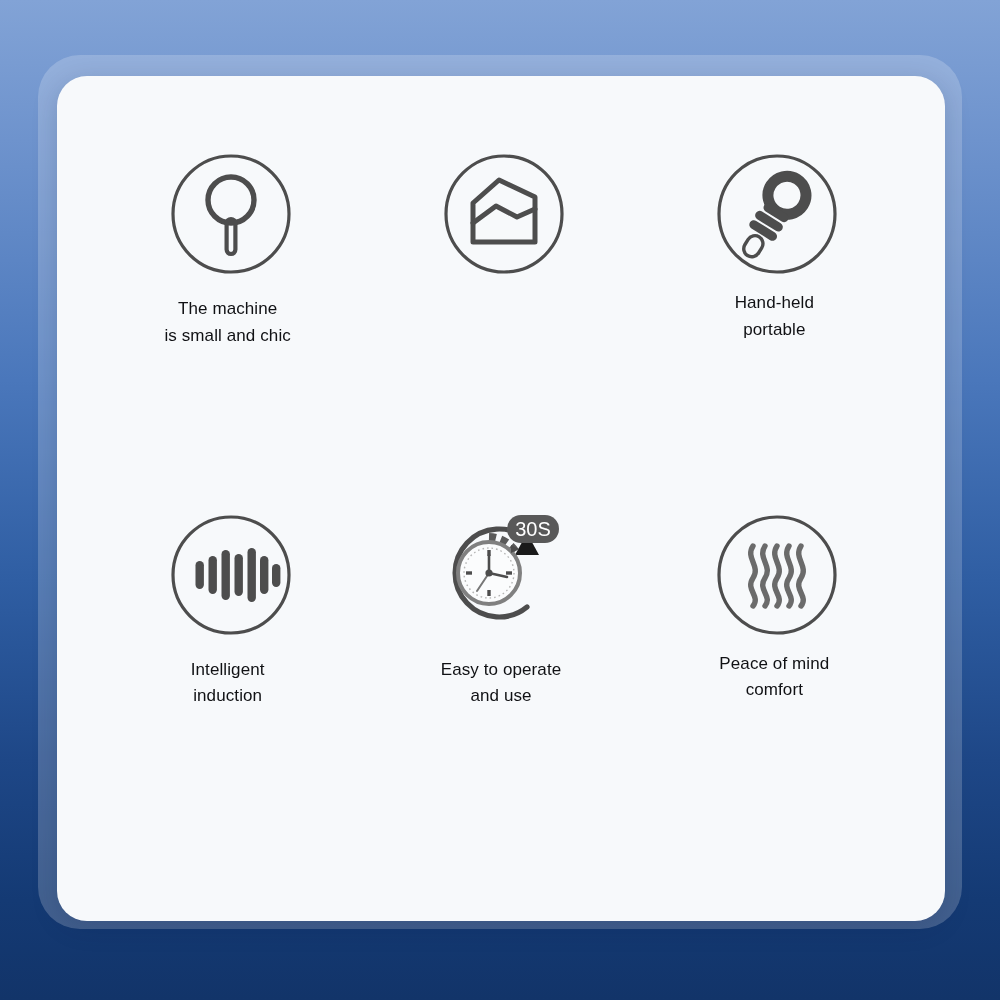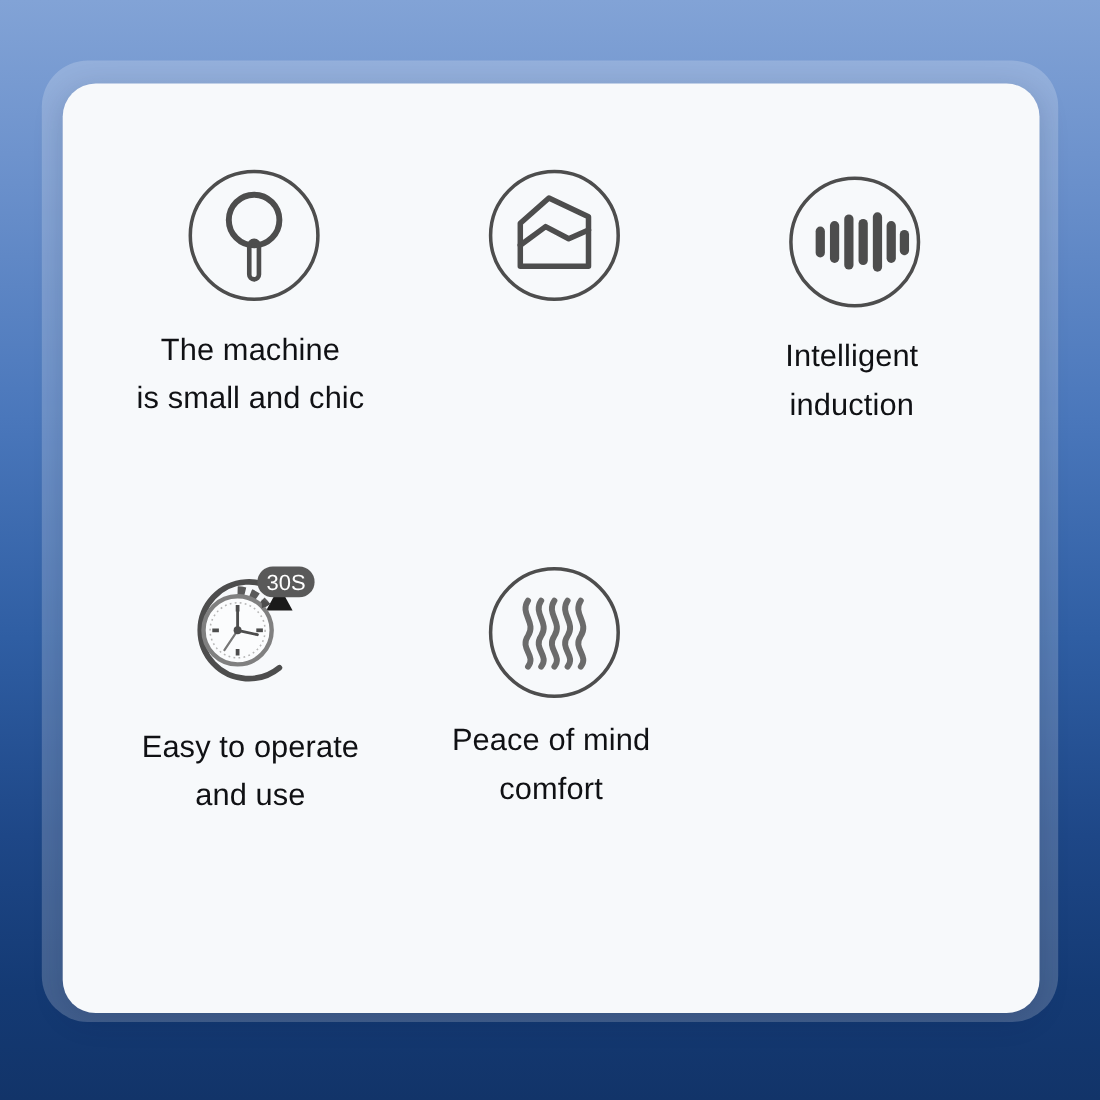--- a/index.html
+++ b/index.html
@@ -57,21 +57,21 @@
   .icon-wrap {
     width:128px; height:128px;
     display:flex; align-items:center; justify-content:flex-end;
   }
   .icon-wrap svg { display:block; overflow:visible; }
 
   .label {
     margin-top:18px;
     text-align:center;
     color:#101114;
-    font-size:28px;
+    font-size:17px;
     line-height:1.58;
     letter-spacing:0.1px;
     white-space:pre-line;
     font-weight:400;
   }
   .feature.shift-up .label { margin-top:12px; }
 </style>
 </head>
 <body>
 
@@ -95,20 +95,36 @@
     <div class="feature">
       <div class="icon-wrap">
         <svg width="122" height="122" viewBox="0 0 122 122" fill="none">
           <circle cx="61" cy="61" r="58" stroke="#4d4d4d" stroke-width="3.2"></circle>
           <path d="M30 50 L56 27 L92 44 L92 89 L30 89 Z" stroke="#4d4d4d" stroke-width="5" stroke-linejoin="round"></path>
           <path d="M30 70 L53 53 L74 64 L92 56" stroke="#4d4d4d" stroke-width="5" stroke-linejoin="round" stroke-linecap="round"></path>
         </svg>
       </div>
     </div>
 
+    <div class="feature shift-up">
+      <div class="icon-wrap">
+        <svg width="122" height="122" viewBox="0 0 122 122" fill="none">
+          <circle cx="61" cy="61" r="58" stroke="#4d4d4d" stroke-width="3.2"></circle>
+          <g transform="rotate(32 63 55)">
+            <circle cx="63" cy="40" r="19" stroke="#4d4d4d" stroke-width="11"></circle>
+            <rect x="49" y="56" width="28" height="9" rx="4.5" fill="#4d4d4d"></rect>
+            <rect x="46" y="67" width="31" height="9" rx="4.5" fill="#4d4d4d"></rect>
+            <rect x="46" y="78" width="31" height="9" rx="4.5" fill="#4d4d4d"></rect>
+            <rect x="53.5" y="90" width="16" height="22" rx="8" stroke="#4d4d4d" stroke-width="3.4"></rect>
+          </g>
+        </svg>
+      </div>
+      <div class="label">Hand-held
+portable</div>
+    </div>
 
     <div class="feature row2">
       <div class="icon-wrap">
         <svg width="122" height="122" viewBox="0 0 122 122" fill="none">
           <circle cx="61" cy="61" r="58" stroke="#4d4d4d" stroke-width="3.2"></circle>
           <g fill="#4d4d4d">
             <rect x="25.5" y="47" width="8.4" height="28" rx="4.2"></rect>
             <rect x="38.5" y="42" width="8.4" height="38" rx="4.2"></rect>
             <rect x="51.5" y="36" width="8.4" height="50" rx="4.2"></rect>
             <rect x="64.5" y="40" width="8.4" height="42" rx="4.2"></rect>

